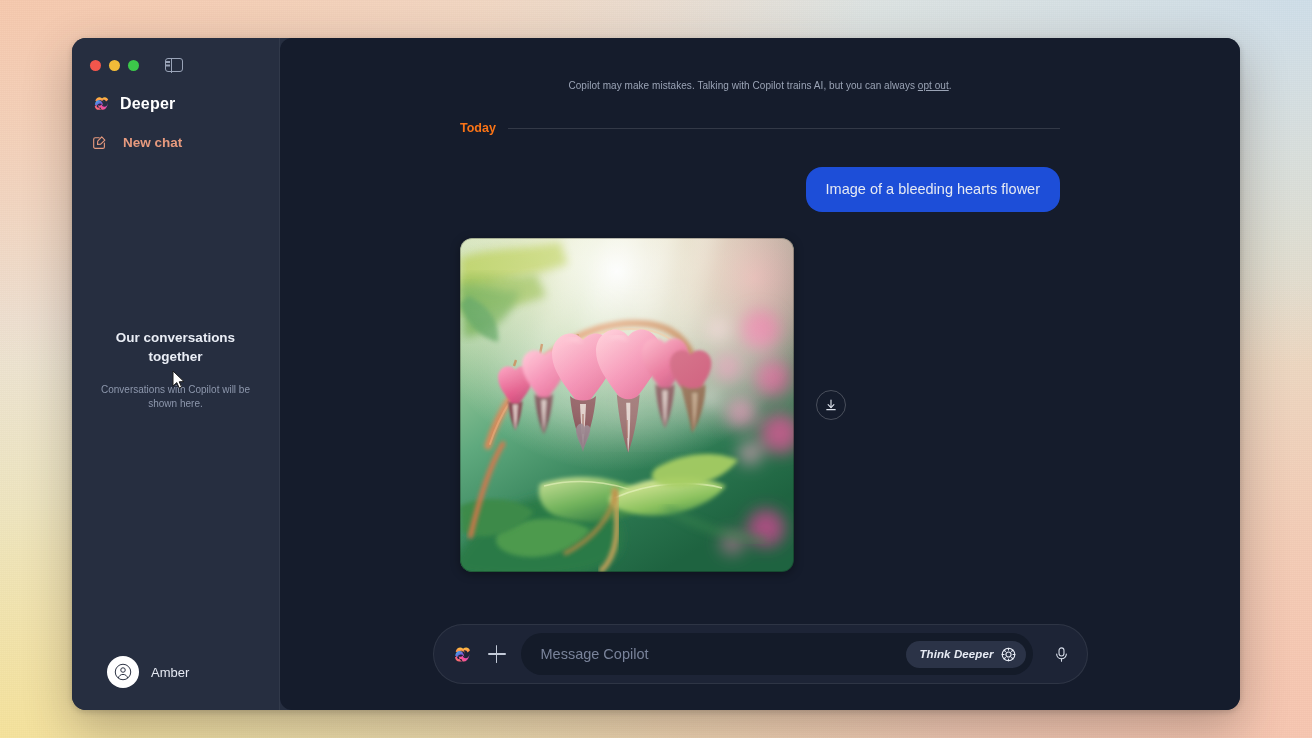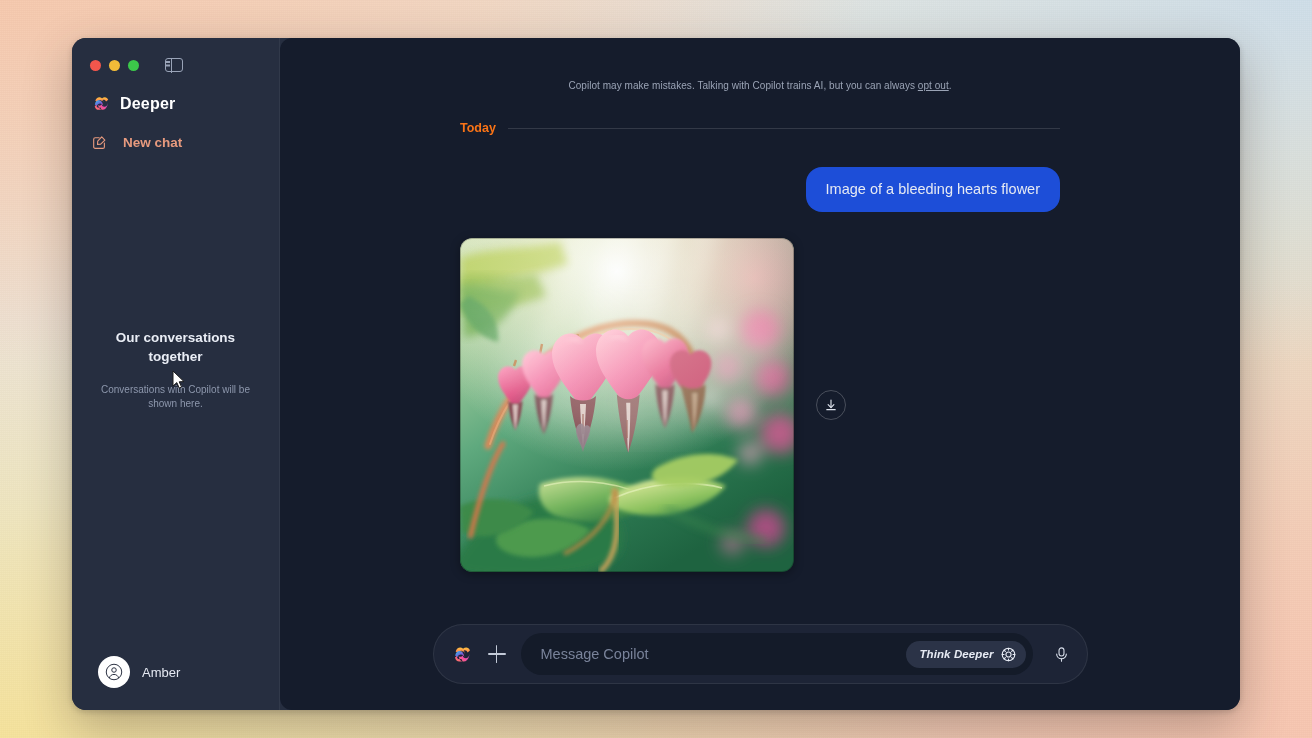--- a/index.html
+++ b/index.html
@@ -100,21 +100,21 @@
   .side-empty-title {
     color: #e9edf5; font-size: 13.5px; font-weight: 600;
     line-height: 1.38; max-width: 150px;
   }
   .side-empty-sub {
     color: #8d97ac; font-size: 10px; line-height: 1.4;
     margin-top: 16px; max-width: 150px;
   }
 
   .user-row {
-    position: absolute; left: 4px; right: 0; bottom: 0;
+    position: absolute; left: 13px; right: 0; bottom: 0;
     display: flex; align-items: center; gap: 12px;
     padding: 0 0 22px 22px;
     cursor: pointer;
   }
   .avatar {
     width: 32px; height: 32px; border-radius: 50%;
     background: #ffffff;
     display:flex; align-items:center; justify-content:center;
     flex: 0 0 32px;
   }

